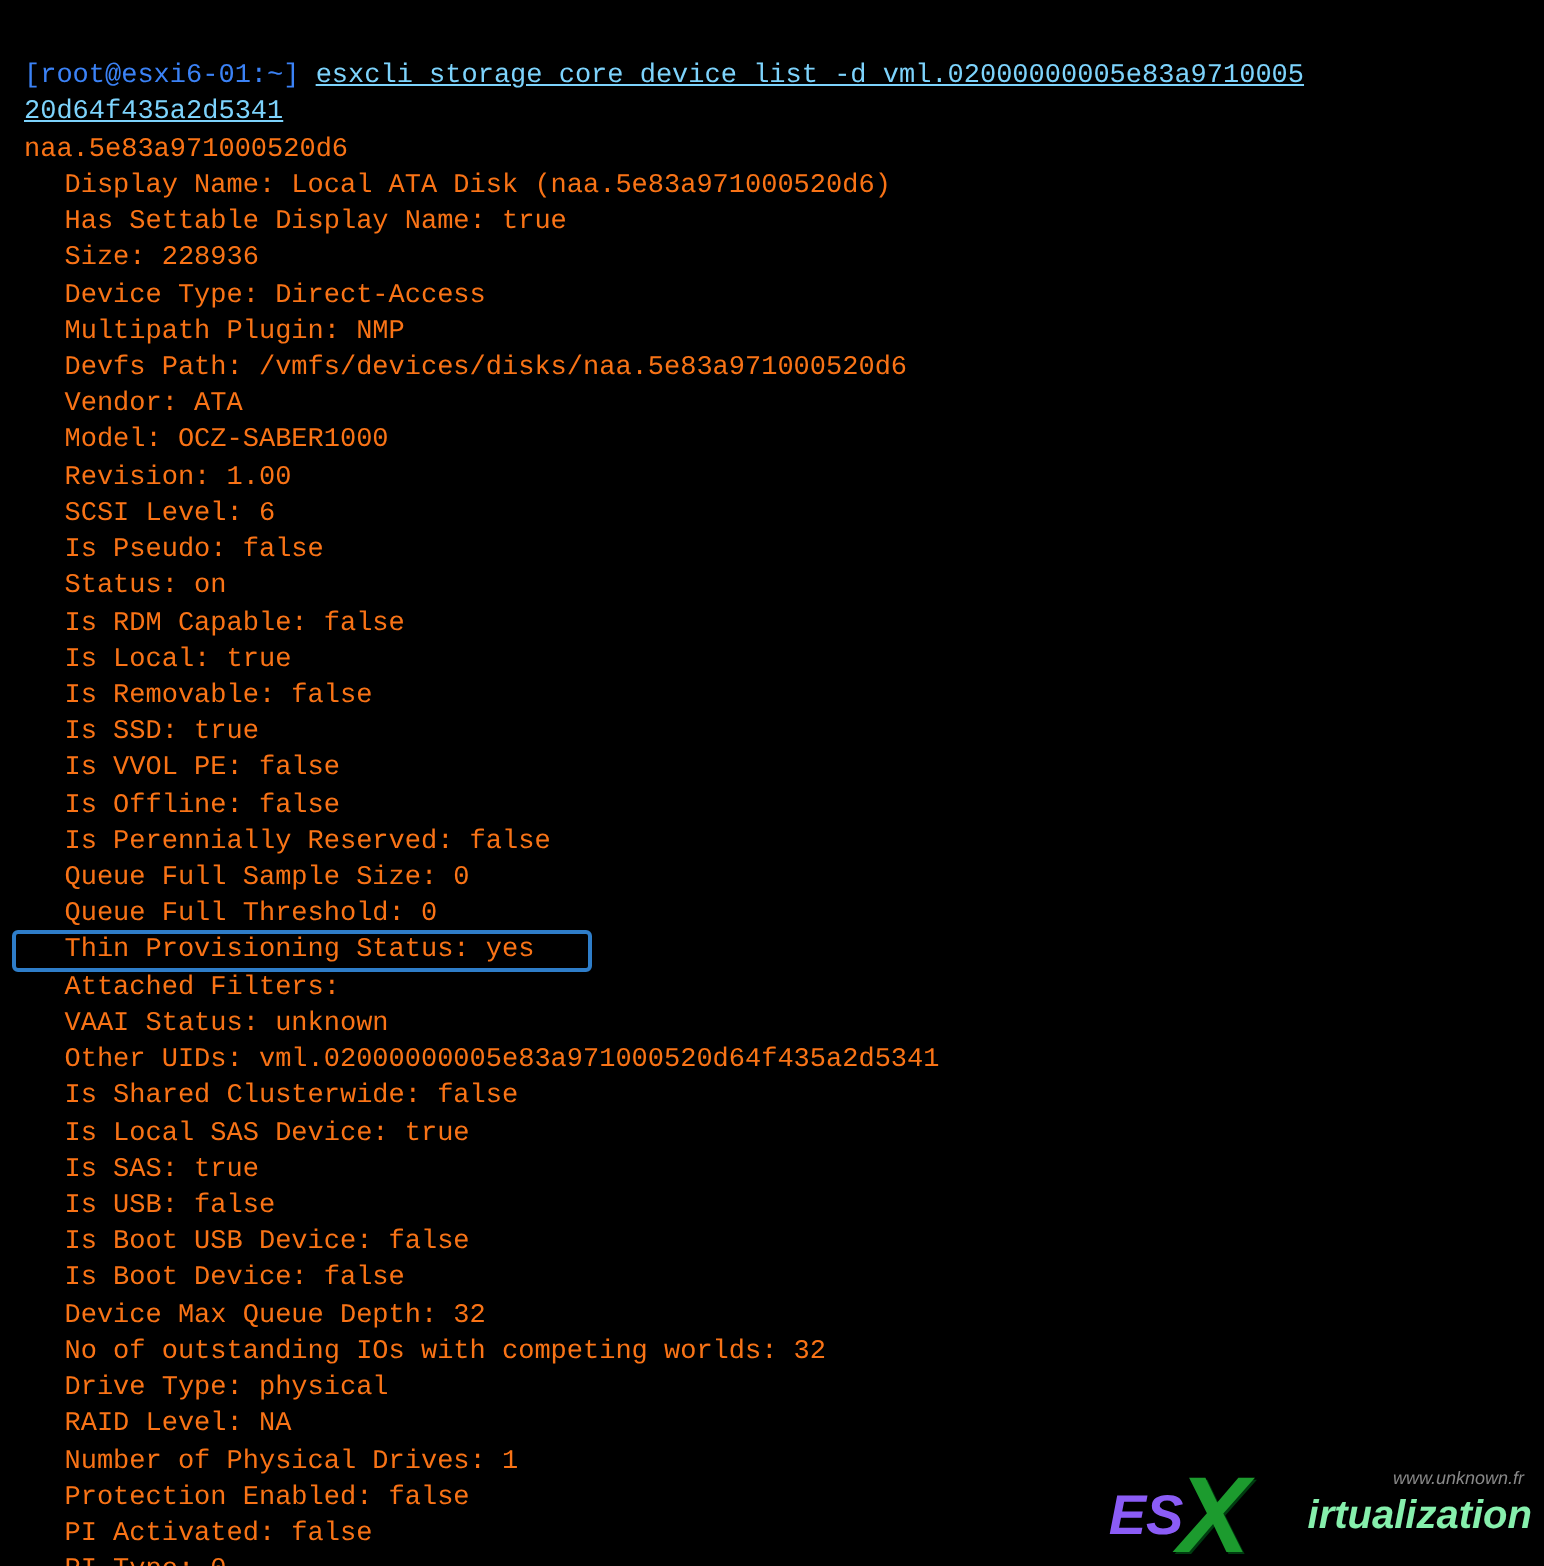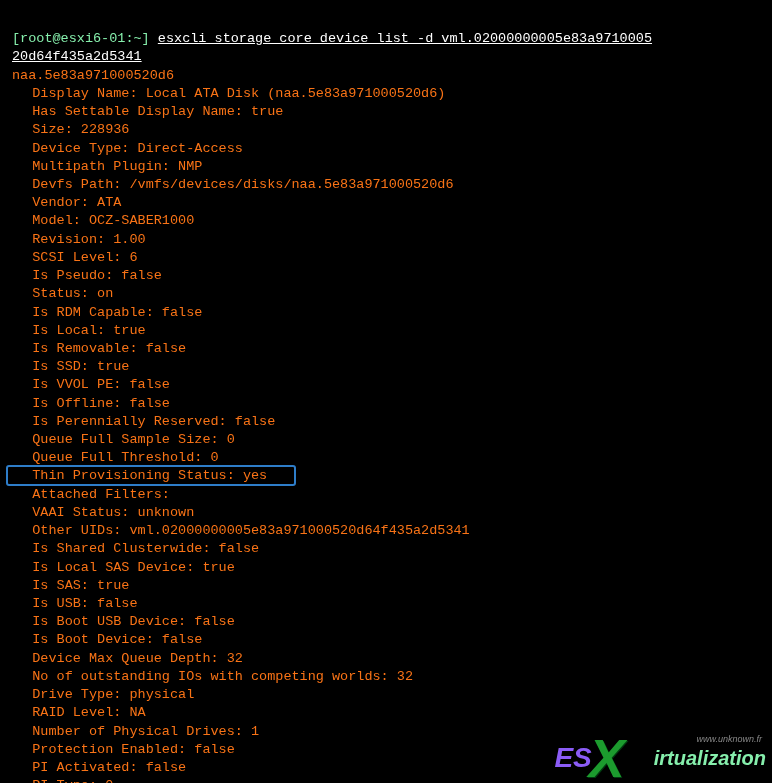--- a/index.html
+++ b/index.html
@@ -11,22 +11,22 @@
       line-height: 1.35;
       padding: 12px;
       width: 772px;
       height: 783px;
       position: relative;
       overflow: hidden;
     }
     .terminal {
       white-space: pre;
     }
-    .prompt { color: #86efac; }
-    .cmd { color: #ffffff; text-decoration: underline; }
+    .prompt { color: #3b82f6; }
+    .cmd { color: #7dd3fc; text-decoration: underline; }
     .output-line { color: #f97316; }
     .indent { padding-left: 2.5ch; }
     .highlight-box {
       position: absolute;
       border: 2px solid #2e7dc9;
       border-radius: 3px;
       background: transparent;
       pointer-events: none;
     }
     #box1 {

